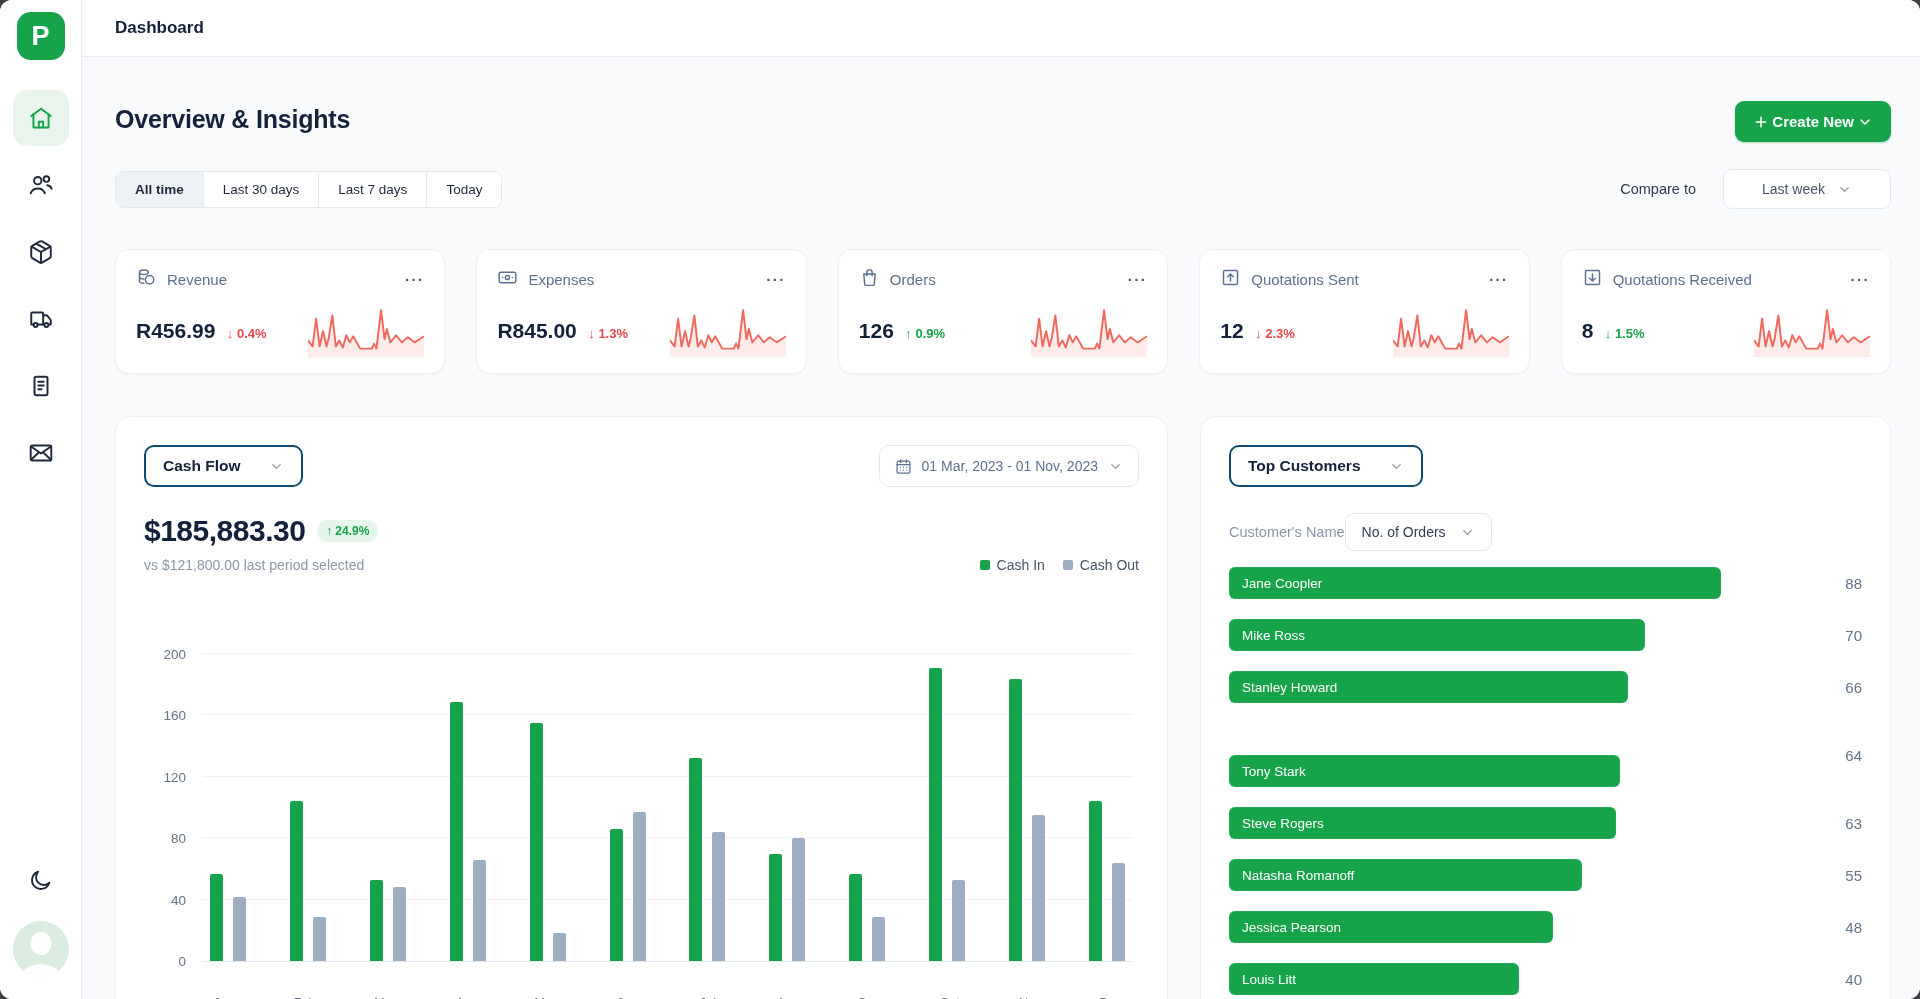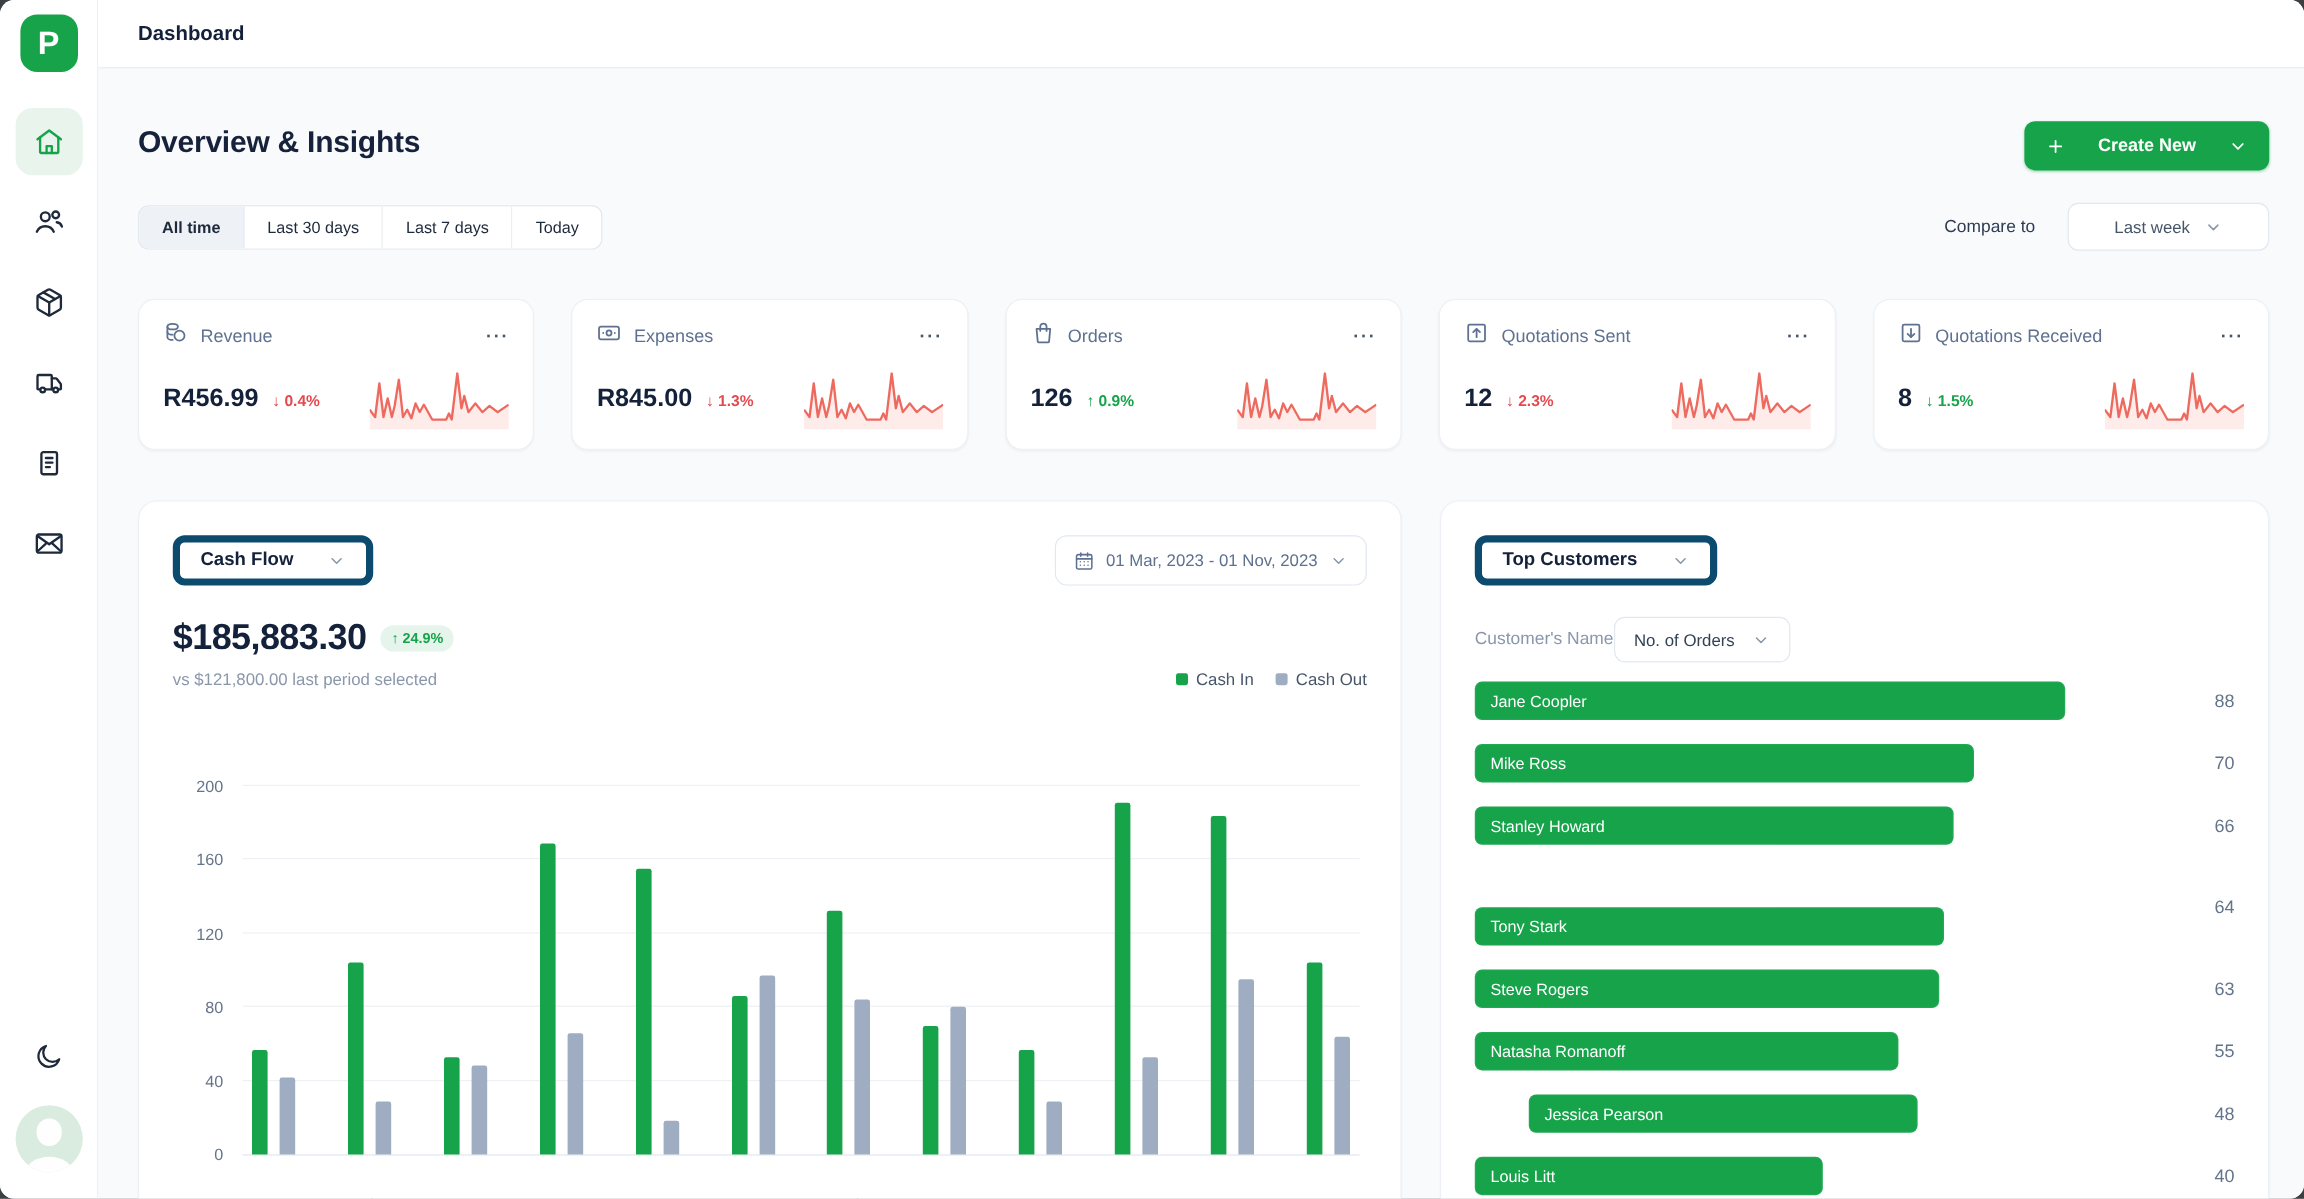--- a/index.html
+++ b/index.html
@@ -29,21 +29,21 @@
   
   .main { flex:1; display:flex; flex-direction:column; min-width:0; background:#f8fafc; }
   .topbar { height:57px; flex:0 0 57px; background:#fff; border-bottom:1px solid #e8edf2;
             display:flex; align-items:center; padding-left:33px; }
   .topbar-title { font-size:17px; font-weight:700; color:#13203a; }
   .content { flex:1; padding:36px 29px 0 33px; overflow:hidden; }
 
   .header-row { display:flex; justify-content:space-between; align-items:flex-start; }
   .page-title { font-size:25px; font-weight:700; color:#16223b; margin-top:12px; letter-spacing:-.2px; }
   .create-btn { background:#16a34a; color:#fff; border:none; border-radius:9px; height:41px; margin-top:8px;
-                padding:0 18px; display:flex; align-items:center; gap:27px; font-size:15px; font-weight:600;
+                padding:0 18px; display:flex; align-items:center; gap:3px; font-size:15px; font-weight:600;
                 cursor:pointer; font-family:inherit; box-shadow:0 1px 2px rgba(22,163,74,.35); }
   .create-btn svg { width:16px; height:16px; }
 
   .filter-row { margin-top:27px; display:flex; justify-content:space-between; align-items:center; }
   .tabs { display:flex; border:1px solid #e2e8f0; border-radius:9px; overflow:hidden; background:#fff; }
   .tab { padding:10px 19px; font-size:13.5px; color:#1e293b; background:#fff; border:none;
          border-right:1px solid #e7ebf0; cursor:pointer; font-family:inherit; white-space:nowrap; }
   .tab:last-child { border-right:none; }
   .tab.active { background:#eef2f6; font-weight:700; }
   .compare { display:flex; align-items:center; gap:27px; }
@@ -70,21 +70,21 @@
   .sp-line { fill:none; stroke:#ee6a5f; stroke-width:1.7; stroke-linejoin:round; }
   .sp-fill { fill:rgba(238,106,95,.13); stroke:none; }
 
   
   .bottom-row { margin-top:42px; display:flex; gap:32px; align-items:flex-start; }
   .panel { background:#fff; border:1px solid #edf1f5; border-radius:16px; padding:28px; height:710px;
            box-shadow:0 1px 2px rgba(16,24,40,.04); }
   .cashflow-card { width:1053px; flex:0 0 1053px; }
   .customers-card { flex:1; }
   .panel-head { display:flex; justify-content:space-between; align-items:center; }
-  .big-select { height:42px; border:6px solid #0c4a6e; border-radius:10px; padding:0 17px; background:#fff;
+  .big-select { height:42px; border:2px solid #0c4a6e; border-radius:10px; padding:0 17px; background:#fff;
                 display:flex; align-items:center; gap:28px; font-size:15.5px; font-weight:700; color:#14213a; cursor:pointer; }
   .date-btn { height:42px; border:1px solid #e2e8f0; border-radius:10px; padding:0 15px; background:#fff;
               display:flex; align-items:center; gap:10px; font-size:14px; color:#5e7190; cursor:pointer; }
   .date-btn svg.cal { width:17px; height:17px; color:#5e7190; }
 
   .total-row { margin-top:27px; display:flex; align-items:center; gap:12px; }
   .total { font-size:30px; font-weight:800; color:#14213a; letter-spacing:-.5px; }
   .badge { background:#e6f5ec; color:#16a34a; font-size:12px; font-weight:700; padding:4px 9px;
            border-radius:999px; display:flex; align-items:center; gap:3px; }
   .note-row { display:flex; justify-content:space-between; align-items:flex-end; margin-top:9px; }
@@ -529,21 +529,21 @@
               <div class="cust-row">
     <div class="cust-track">
       <div class="cust-bar" style="width: 353px;">
         <span>Natasha Romanoff</span>
       </div>
     </div>
     <span class="cust-val">55</span>
   </div>
               <div class="cust-row">
     <div class="cust-track">
-      <div class="cust-bar" style="width: 324px; margin-left: 45px;">
+      <div class="cust-bar" style="width: 324px;">
         <span>Jessica Pearson</span>
       </div>
     </div>
     <span class="cust-val">48</span>
   </div>
               <div class="cust-row">
     <div class="cust-track">
       <div class="cust-bar" style="width: 290px;">
         <span>Louis Litt</span>
       </div>

